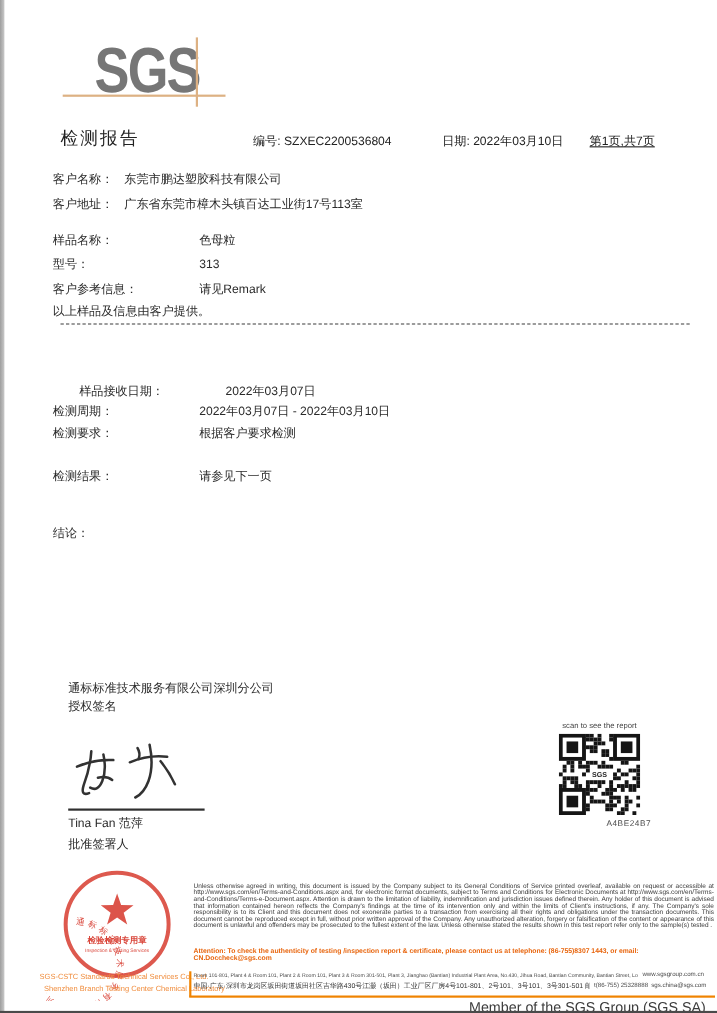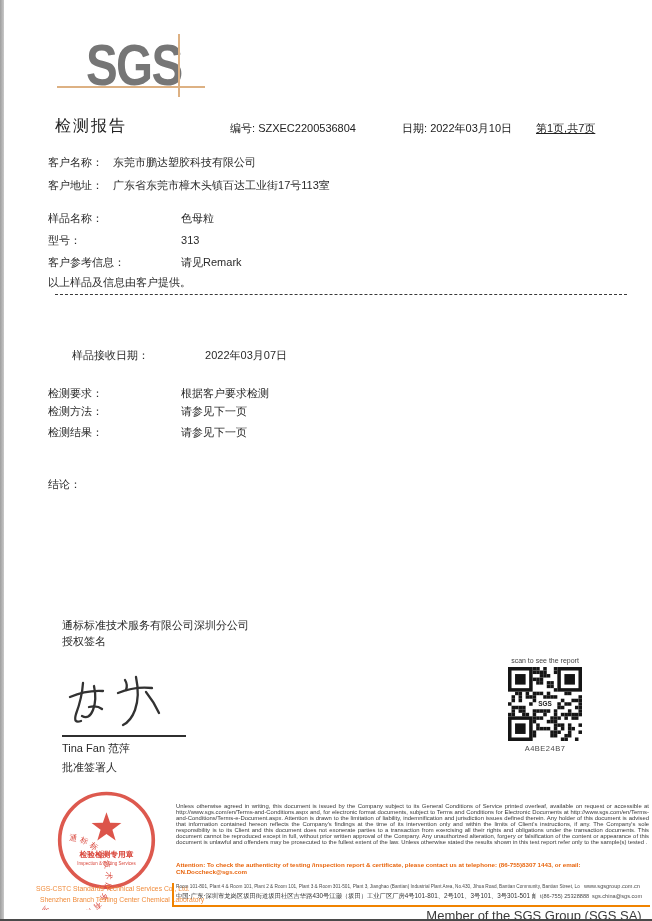--- a/index.html
+++ b/index.html
@@ -24,21 +24,21 @@
   .val{color:#2a2a2a;}
   .dashes{left:55px;top:294px;width:572px;border-top:1.5px dashed #3a3a3a;height:0;}
 
   .conclusion{left:178px;top:444px;width:457px;line-height:17.5px;text-align:left;color:#2a2a2a;}
 
   .sig-line{left:62px;top:735px;width:124px;height:1.5px;background:#2f2f2f;}
   .sig-svg{left:56px;top:662px;}
 
   .qr-caption{left:498px;top:657px;width:94px;text-align:center;font-size:7px;color:#444;}
   .qr-box{left:508px;top:667px;width:74px;height:74px;}
-  .qr-id{left:498px;top:744px;width:94px;text-align:center;font-size:7.5px;letter-spacing:0.5px;color:#4a4a4a;}
+  .qr-id{left:498px;top:744px;width:94px;text-align:right;font-size:7.5px;letter-spacing:0.5px;color:#4a4a4a;}
 
   .stamp-svg{left:42px;top:780px;opacity:0.92;}
   .org1{left:36px;top:885px;font-size:6.8px;color:#f08c3c;white-space:nowrap;}
   .org2{left:40px;top:896px;font-size:6.8px;color:#f08c3c;white-space:nowrap;}
 
   .disclaimer{left:176px;top:803px;width:473px;font-size:5.9px;line-height:1.02;
               text-align:justify;color:#3a3a3a;}
   .attention{left:176px;top:861px;width:473px;font-size:6.2px;line-height:1.15;
              font-weight:bold;color:#e8650d;}
   .addr-en{left:176px;top:884px;width:404px;font-size:4.7px;color:#4a4a4a;white-space:nowrap;overflow:hidden;}
@@ -93,27 +93,27 @@
     <span class="val">请见Remark</span>
   </div>
   <div class="abs row" style="top:275px;">以上样品及信息由客户提供。</div>
 
   <div class="abs dashes"></div>
 
   <div class="abs row" style="top:348px;margin-left:24px;">
     <span class="lbl w130">样品接收日期：</span>
     <span class="val">2022年03月07日</span>
   </div>
+  <div class="abs row" style="top:366px;">
+    <span class="lbl w130">检测周期：</span>
+    <span class="val">2022年03月07日 - 2022年03月10日</span>
+  </div>
   <div class="abs row" style="top:386px;">
     <span class="lbl w130">检测要求：</span>
     <span class="val">根据客户要求检测</span>
-  </div>
-  <div class="abs row" style="top:404px;">
-    <span class="lbl w130">检测方法：</span>
-    <span class="val">请参见下一页</span>
   </div>
   <div class="abs row" style="top:425px;">
     <span class="lbl w130">检测结果：</span>
     <span class="val">请参见下一页</span>
   </div>
   <div class="abs row" style="top:446px;margin-top:31px;">结论：</div>
 
   <div class="abs" style="left:62px;top:618px;">通标标准技术服务有限公司深圳分公司</div>
   <div class="abs" style="left:62px;top:634px;">授权签名</div>
 

